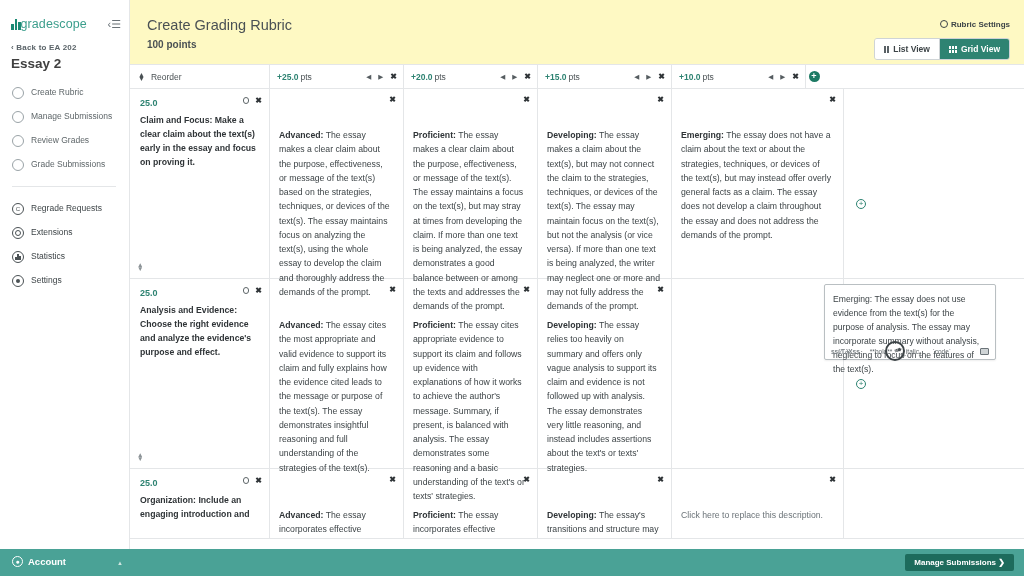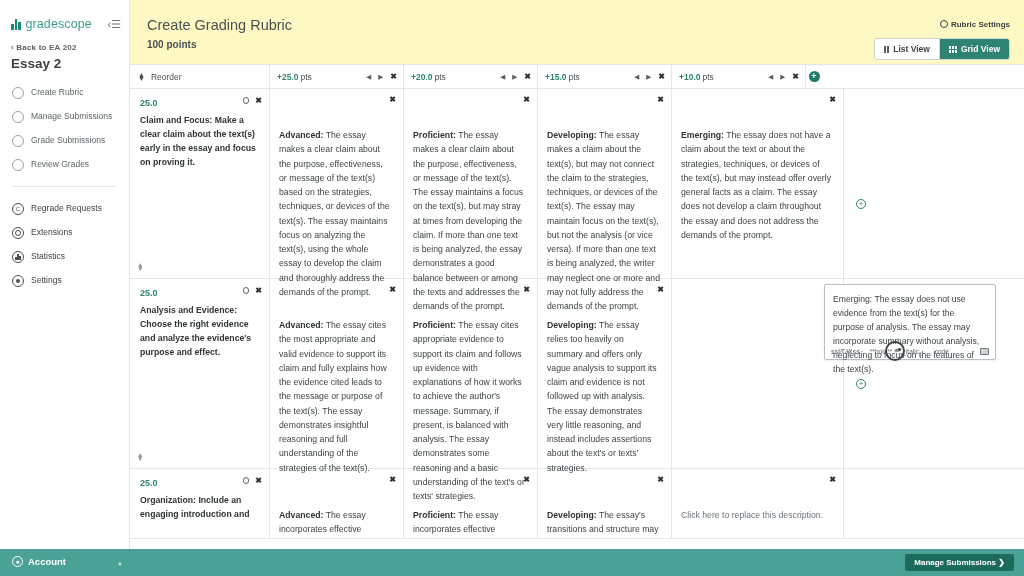--- a/index.html
+++ b/index.html
@@ -15,21 +15,20 @@
   #sidebar {
     position: absolute; left: 0; top: 0;
     width: 130px; height: 576px;
     background: #ffffff;
     border-right: 1px solid #e4e6e8;
     padding: 0;
   }
   .brand {
     display: flex; align-items: center;
     padding: 17px 8px 0 11px;
-    gap: 5px;
   }
   .brand-logo { display:flex; align-items:flex-end; gap:1px; height:12px; }
   .brand-logo i { display:block; width:2.5px; background:#1a8a74; }
   .brand-logo i:nth-child(1){ height:6px; }
   .brand-logo i:nth-child(2){ height:11px; }
   .brand-logo i:nth-child(3){ height:8px; }
   .brand-name {
     font-size: 12.5px; color: #3b9e8c; letter-spacing:.1px;
   }
   .brand-collapse {
@@ -261,25 +260,25 @@
       <div class="nav-item">
         <span class="nav-ring"></span>
         <span>Create Rubric</span>
       </div>
       <div class="nav-item">
         <span class="nav-ring"></span>
         <span>Manage Submissions</span>
       </div>
       <div class="nav-item">
         <span class="nav-ring"></span>
-        <span>Grade Submissions</span>
+        <span>Review Grades</span>
       </div>
       <div class="nav-item">
         <span class="nav-ring"></span>
-        <span>Review Grades</span>
+        <span>Grade Submissions</span>
       </div>
     </div>
 
     <div class="nav-sep"></div>
 
     <div class="nav-list">
       <div class="nav-item dark">
         <span class="nav-ico">C</span>
         <span>Regrade Requests</span>
       </div>

